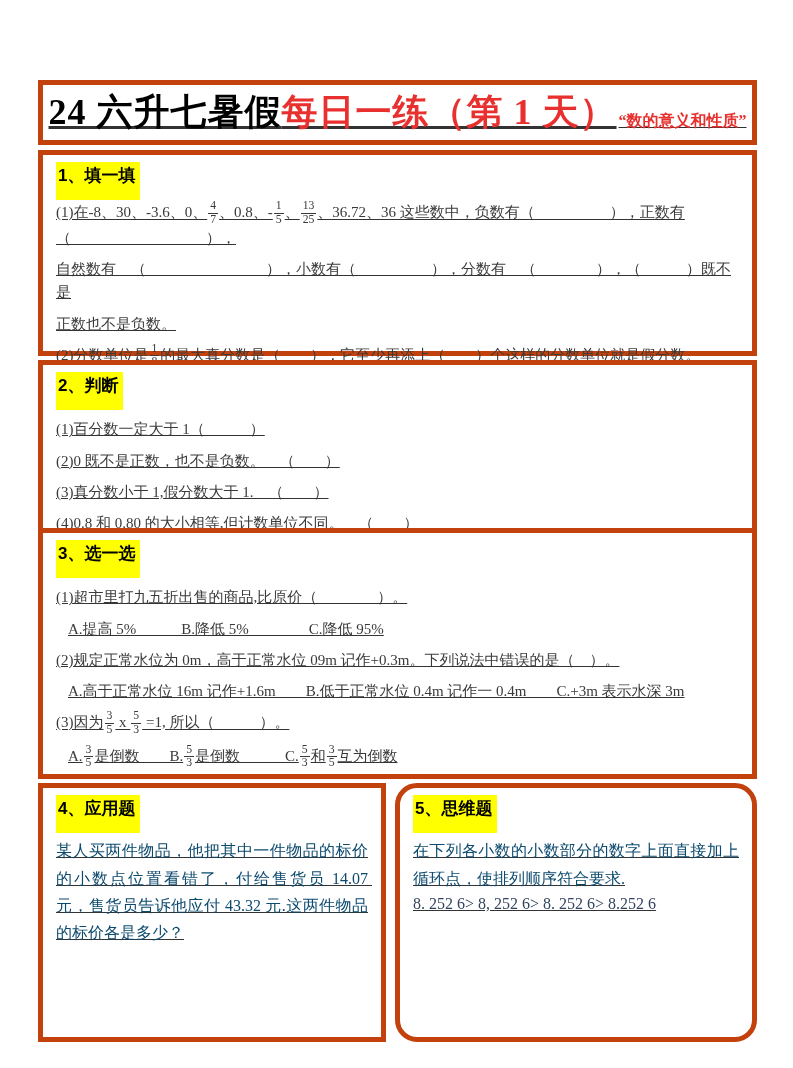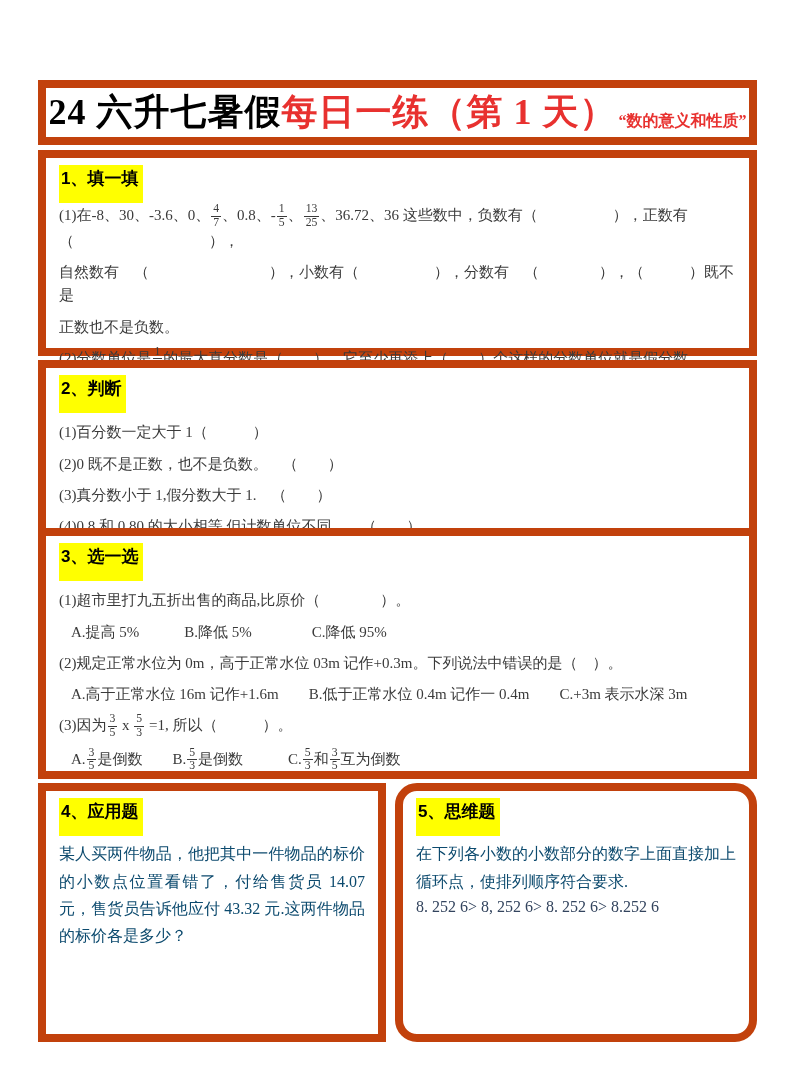--- a/index.html
+++ b/index.html
@@ -4,21 +4,22 @@
 <style>
   html,body{margin:0;padding:0;background:#ffffff;}
   body{
     width:793px;height:1068px;position:relative;
     font-family:"Liberation Serif","DejaVu Serif",serif;
     color:#333;
   }
   .page{position:relative;width:793px;height:1068px;background:#fff;overflow:hidden;}
   .box{
     position:absolute;box-sizing:border-box;background:#fff;
-    border:8px solid #c2410c;
+    border:5px solid #c2410c;
+    text-decoration:underline;
   }
   
   .title-box{
     left:38px;top:80px;width:719px;height:65px;
     display:flex;align-items:center;justify-content:center;
     white-space:nowrap;
   }
   .t-black{font-size:36px;color:#000;font-weight:600;letter-spacing:1px;}
   .t-red{font-size:36px;color:#e8312f;font-weight:600;letter-spacing:1px;}
   .t-sub{font-size:16px;color:#e8312f;font-weight:bold;position:relative;top:9px;margin-left:2px;}
@@ -78,21 +79,21 @@
     <p>(3)真分数小于 1,假分数大于 1.　（　　）</p>
     <p>(4)0.8 和 0.80 的大小相等,但计数单位不同。　（　　）</p>
     <p>(5)自然数都是整数,整数也都是自然数。（　　　）</p>
     <p>(6)在小数点的后面添上 0 或者去掉 0，小数的大小不变。　（　　）</p>
   </div>
 
   <div class="box sec sec-3">
     <span class="hd">3、选一选</span>
     <p>(1)超市里打九五折出售的商品,比原价（　　　　）。</p>
     <p class="opt">A.提高 5%　　　B.降低 5%　　　　C.降低 95%</p>
-    <p>(2)规定正常水位为 0m，高于正常水位 03m 记作+0.3m。下列说法中错误的是（　）。</p>
+    <p>(2)规定正常水位为 0m，高于正常水位 09m 记作+0.3m。下列说法中错误的是（　）。</p>
     <p class="opt">A.高于正常水位 16m 记作+1.6m　　B.低于正常水位 0.4m 记作一 0.4m　　C.+3m 表示水深 3m</p>
     <p>(3)因为<span class="frac"><span class="num">3</span><span class="den">5</span></span> x <span class="frac"><span class="num">5</span><span class="den">3</span></span> =1, 所以（　　　）。</p>
     <p class="opt">A.<span class="frac"><span class="num">3</span><span class="den">5</span></span>是倒数　　B.<span class="frac"><span class="num">5</span><span class="den">3</span></span>是倒数　　　C.<span class="frac"><span class="num">5</span><span class="den">3</span></span>和<span class="frac"><span class="num">3</span><span class="den">5</span></span>互为倒数</p>
   </div>
 
   <div class="box sec sec-4">
     <span class="hd">4、应用题</span>
     <p class="body-text">某人买两件物品，他把其中一件物品的标价的小数点位置看错了，付给售货员 14.07 元，售货员告诉他应付 43.32 元.这两件物品的标价各是多少？</p>
   </div>
 

